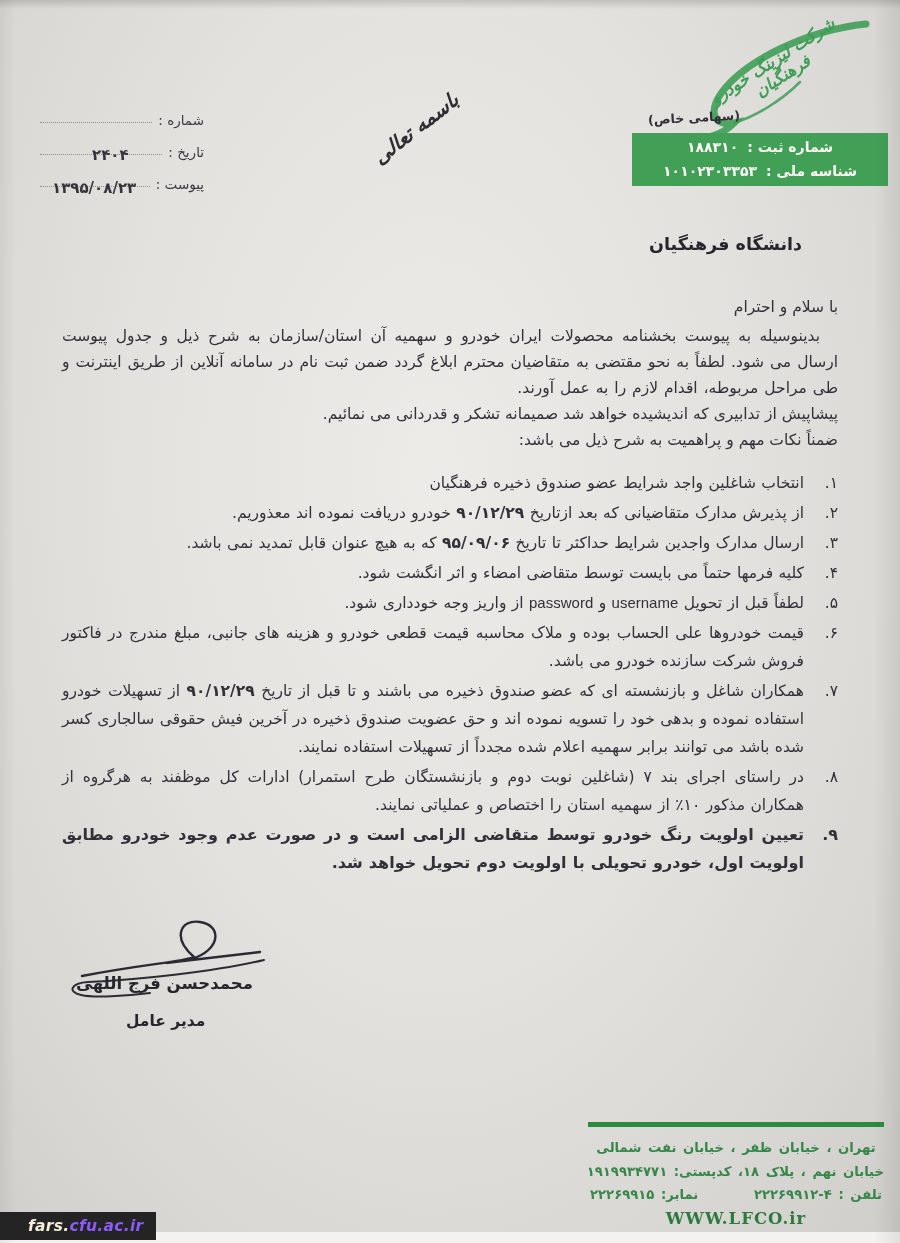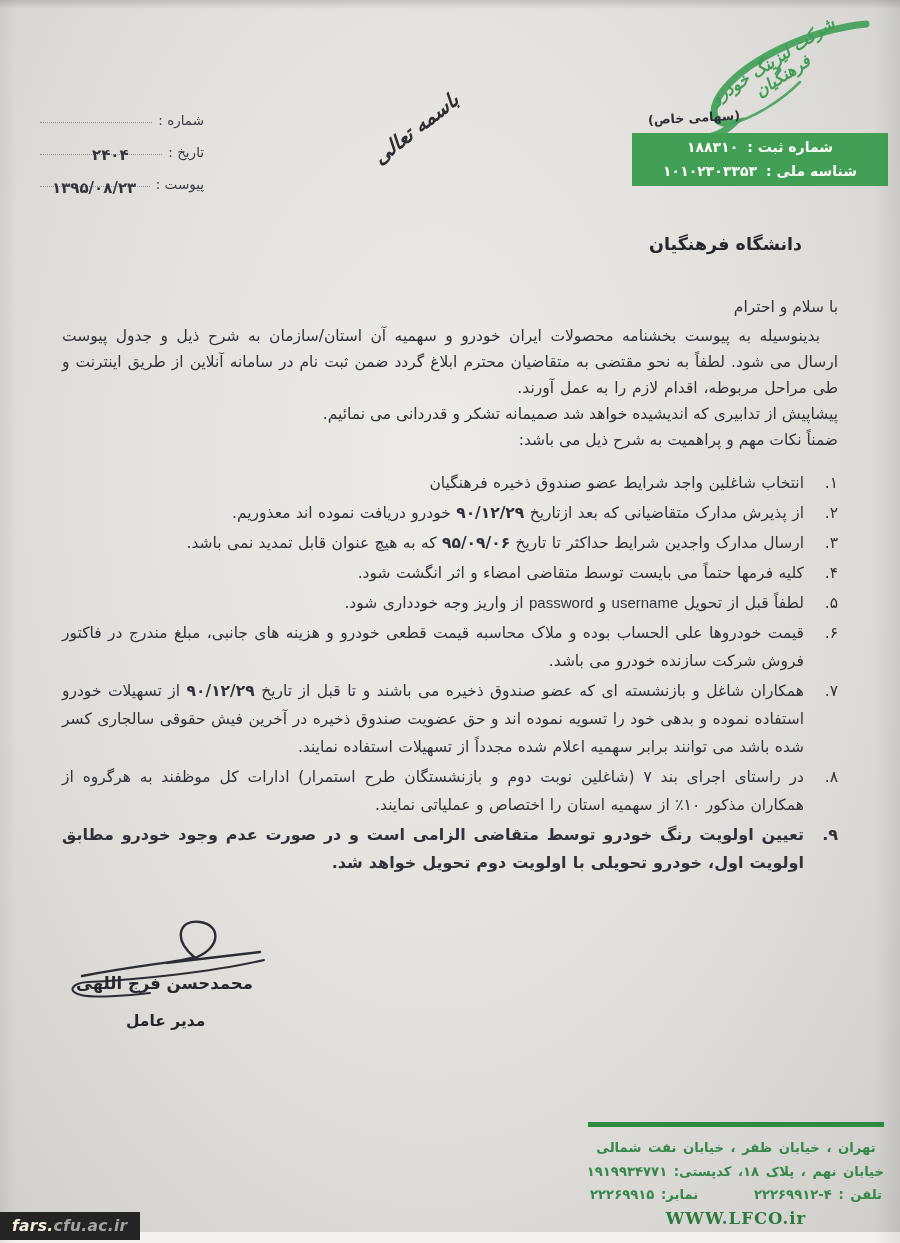--- a/index.html
+++ b/index.html
@@ -78,25 +78,25 @@
   
   .footer{position:absolute;left:588px;top:1122px;width:296px;z-index:2;}
   .footer-rule{height:5px;background:#2d8a3e;margin-bottom:9px;}
   .f-line{color:#37874a;font-size:13.2px;font-weight:bold;line-height:23.5px;text-align:center;word-spacing:2px;white-space:nowrap;}
   .f-contact{display:flex;justify-content:space-between;padding:0 2px;}
   .f-web{text-align:center;font-family:"DejaVu Serif", serif;font-weight:bold;color:#2e7a3c;font-size:16.5px;letter-spacing:1px;margin-top:2px;direction:ltr;}
 
   
   .watermark{
     position:absolute;left:0;top:1212px;height:28px;z-index:6;background:#242424;
-    display:flex;align-items:center;padding:0 12px 0 12px;direction:ltr;
+    display:flex;align-items:center;padding:0 12px 0 28px;direction:ltr;
     font-style:italic;font-weight:bold;font-size:15.5px;letter-spacing:.3px;
   }
   .wm-prefix{color:#f4eedb;}
-  .wm-suffix{color:#a3a3a3;}
+  .wm-suffix{color:#8b5cf6;}
 </style>
 </head>
 <body>
 
 <div class="page">
 
   <div class="lh-fields">
     <div class="field-row">
       <span class="field-label">شماره :</span>
       <span class="field-dots"></span>

